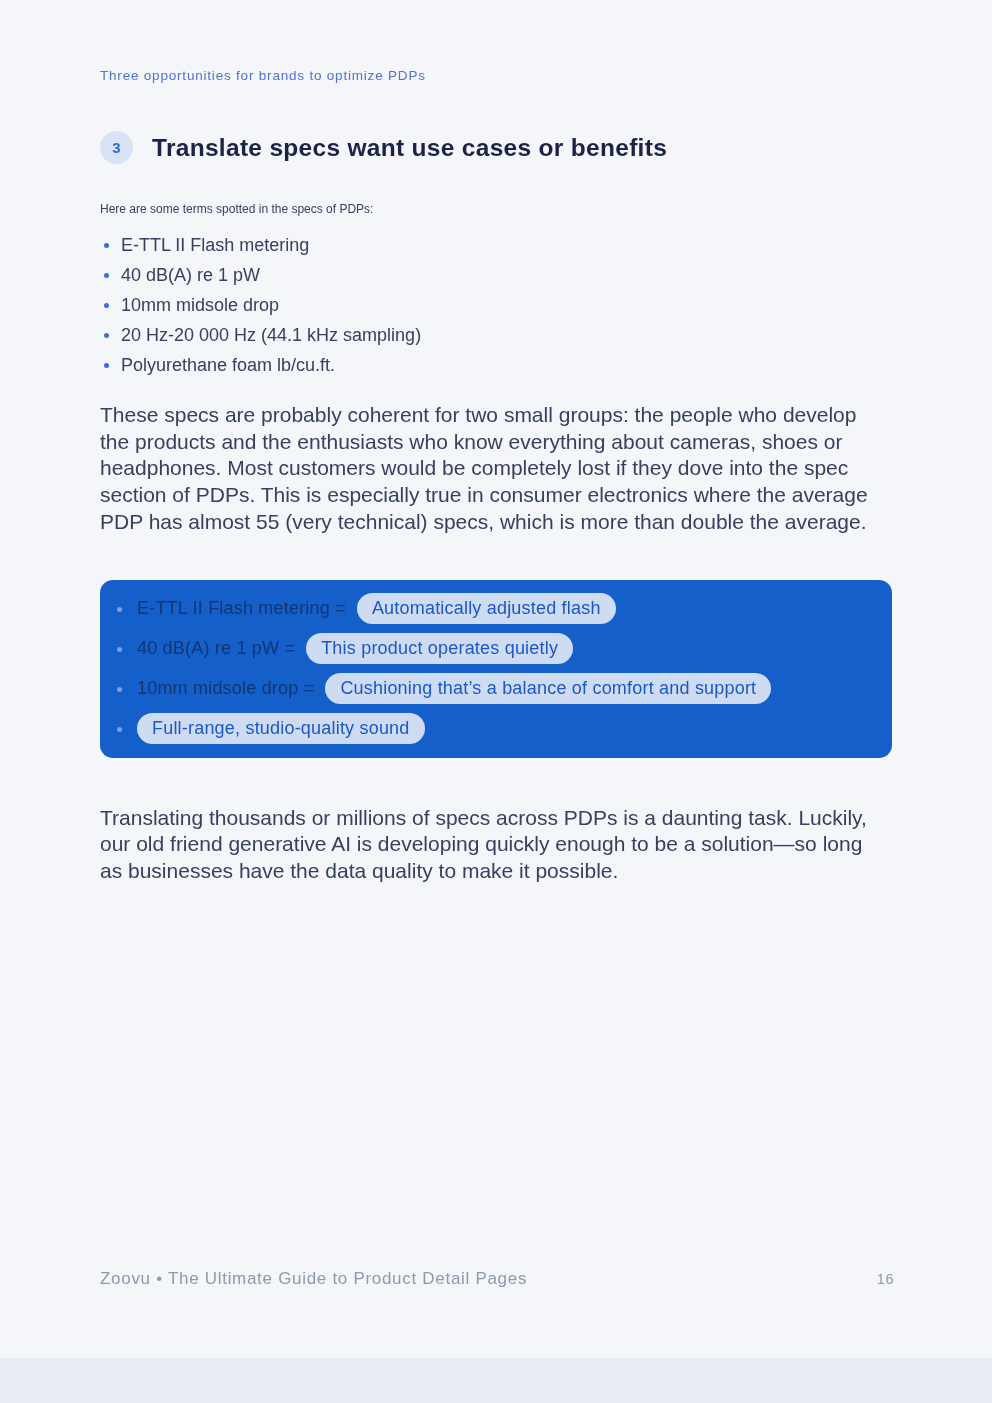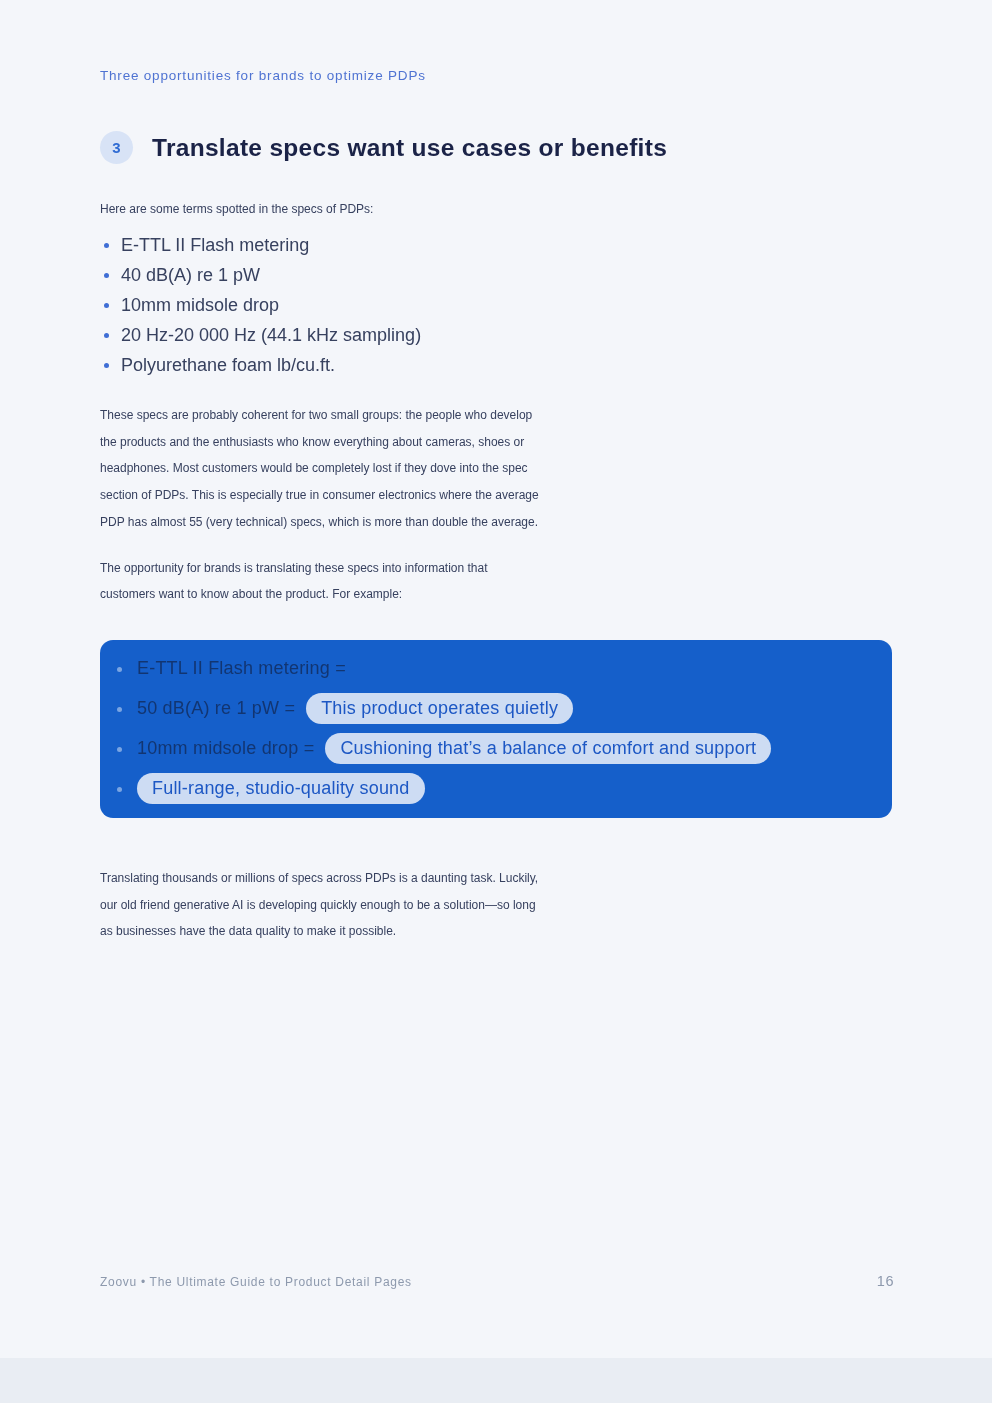--- a/index.html
+++ b/index.html
@@ -71,27 +71,27 @@
     position: absolute;
     left: 4px;
     top: 13px;
     width: 5px;
     height: 5px;
     border-radius: 50%;
     background: var(--bullet_dot, #3f6ed5);
   }
   .body-para {
     margin-top: 22px;
-    font-size: 12px;
+    font-size: 21px;
     line-height: 26.7px;
     white-space: pre-line;
   }
   .body-para.second { margin-top: 19px; }
   .example-box {
-    margin-top: 32px;
+    margin-top: 44px;
     background: var(--box_bg, #155fca);
     border-radius: 13px;
     padding: 9px 36px 9px 0;
   }
   .example-list {
     list-style: none;
     padding-left: 37px;
   }
   .example-list li {
     position: relative;
@@ -130,21 +130,21 @@
   .footer {
     position: absolute;
     left: 100px;
     right: 98px;
     bottom: 69px;
     display: flex;
     justify-content: space-between;
     align-items: baseline;
   }
   .footer-left {
-    font-size: 12px;
+    font-size: 17px;
     letter-spacing: 0.7px;
     color: var(--footer_text, #8d99ad);
   }
   .footer-page {
     font-size: 14.5px;
     letter-spacing: 0.5px;
     color: var(--footer_text, #8d99ad);
   }
 </style>
 </head>
@@ -174,32 +174,31 @@
 
         <li>Polyurethane foam lb/cu.ft.</li>
       </ul>
 
     <p class="body-para">These specs are probably coherent for two small groups: the people who develop
 the products and the enthusiasts who know everything about cameras, shoes or
 headphones. Most customers would be completely lost if they dove into the spec
 section of PDPs. This is especially true in consumer electronics where the average
 PDP has almost 55 (very technical) specs, which is more than double the average.</p>
 
-    <p class="body-para second">The opportunity for brands is translating these specs into information that
-customers want to know about the product. For example:</p>
 
     <div class="example-box">
       <ul class="example-list">
 
           <li>
             <span class="example-spec">E-TTL II Flash metering =</span>
-          </li>
-
-          <li>
-            <span class="example-spec">50 dB(A) re 1 pW =</span>
+            <span class="benefit-pill">Automatically adjusted flash</span>
+          </li>
+
+          <li>
+            <span class="example-spec">40 dB(A) re 1 pW =</span>
             <span class="benefit-pill">This product operates quietly</span>
           </li>
 
           <li>
             <span class="example-spec">10mm midsole drop =</span>
             <span class="benefit-pill">Cushioning that’s a balance of comfort and support</span>
           </li>
 
           <li>
             <span class="benefit-pill">Full-range, studio-quality sound</span>

